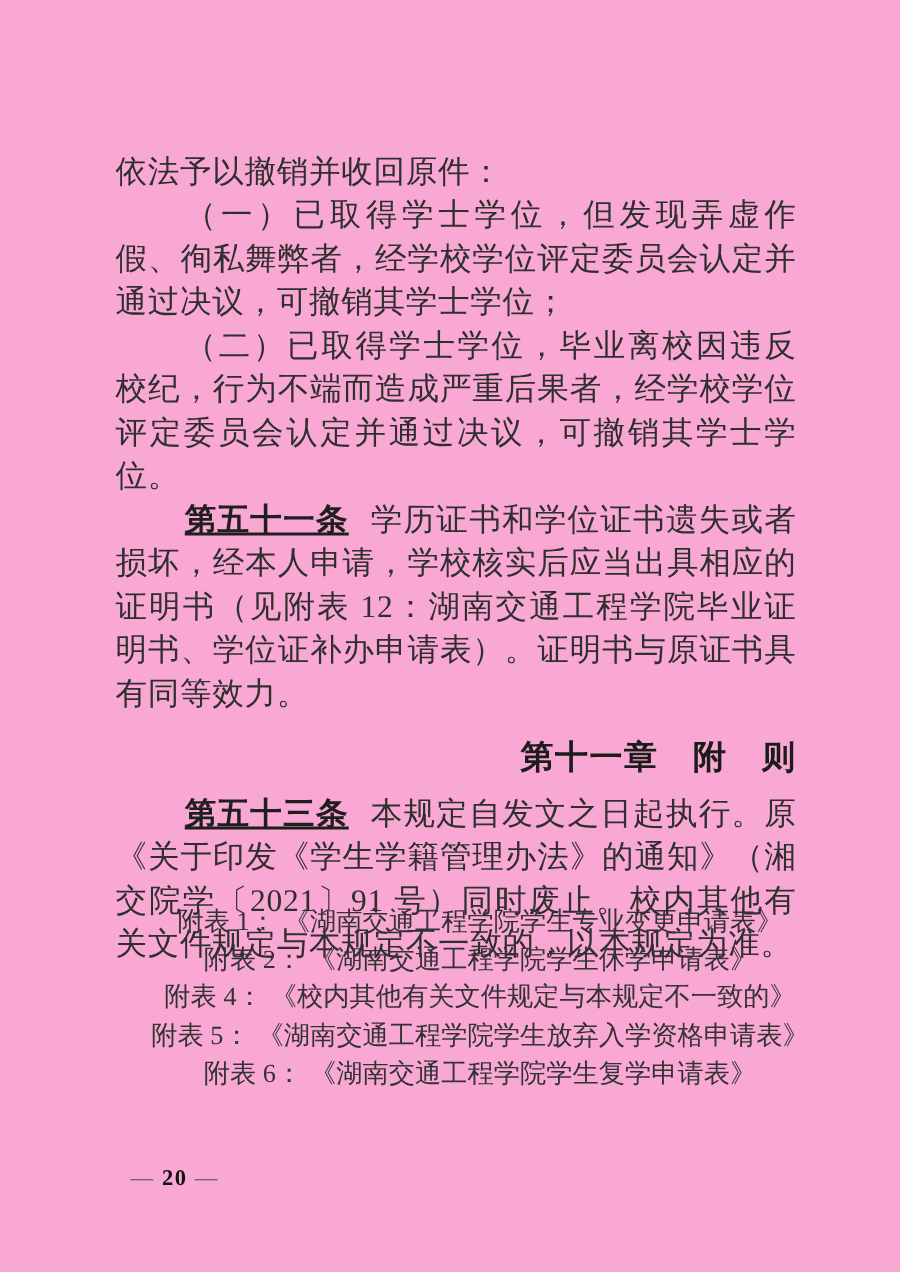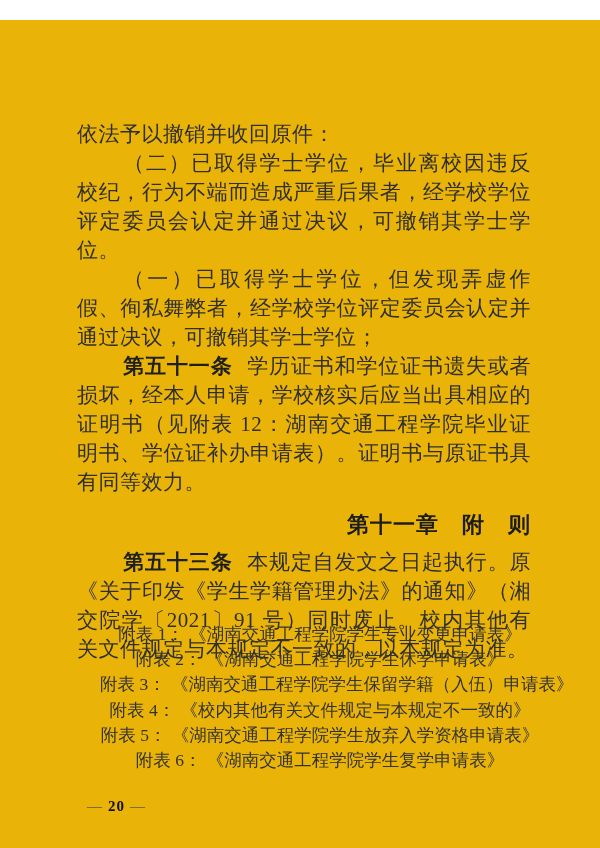--- a/index.html
+++ b/index.html
@@ -7,22 +7,21 @@
     width: 600px;
     height: 848px;
     background: #ffffff;
     position: relative;
     overflow: hidden;
     font-family: "Liberation Serif", "DejaVu Serif", serif;
   }
   .page {
     position: absolute;
     inset: 0;
-    background: #eab308;
-    margin-top: 20px;
+    background: #f9a8d4;
   }
   .body-text {
     position: absolute;
     top: 100px;
     left: 77px;
     width: 454px;
     font-size: 21px;
     line-height: 29px;
     color: #2f2f2f;
     text-align: justify;
@@ -32,20 +31,21 @@
     margin: 0;
   }
   .body-text p.indent {
     text-indent: 2.2em;
   }
   .article-lead {
     font-weight: bold;
     color: #1f1f1f;
     margin-right: 0.7em;
     font-family: "Liberation Serif", "DejaVu Serif", serif;
+    text-decoration: underline;
   }
   .chapter-heading {
     margin: 13px 0 9px 0 !important;
     text-align: right;
     text-indent: 0 !important;
     font-family: "Liberation Sans", "DejaVu Sans", sans-serif;
     font-weight: bold;
     font-size: 22px;
     color: #1c1c1c;
     letter-spacing: 1px;
@@ -86,23 +86,23 @@
 </style>
 </head>
 <body>
 
 <div class="page">
 
   <div class="body-text">
 
     <p>依法予以撤销并收回原件：</p>
 
+    <p class="indent">（一）已取得学士学位，但发现弄虚作假、徇私舞弊者，经学校学位评定委员会认定并通过决议，可撤销其学士学位；</p>
+
     <p class="indent">（二）已取得学士学位，毕业离校因违反校纪，行为不端而造成严重后果者，经学校学位评定委员会认定并通过决议，可撤销其学士学位。</p>
-
-    <p class="indent">（一）已取得学士学位，但发现弄虚作假、徇私舞弊者，经学校学位评定委员会认定并通过决议，可撤销其学士学位；</p>
 
     <p class="indent">
       <span class="article-lead">第五十一条</span><span>学历证书和学位证书遗失或者损坏，经本人申请，学校核实后应当出具相应的证明书（见附表 12：湖南交通工程学院毕业证明书、学位证补办申请表）。证明书与原证书具有同等效力。</span>
     </p>
 
     <p class="chapter-heading">第十一章　附　则</p>
 
 
     <p class="indent">
       <span class="article-lead">第五十三条</span><span>本规定自发文之日起执行。原《关于印发《学生学籍管理办法》的通知》（湘交院学〔2021〕91 号）同时废止。校内其他有关文件规定与本规定不一致的，以本规定为准。</span>
@@ -111,23 +111,20 @@
   </div>
 
   <div class="appendix">
     <div class="appendix-item">
       <span class="appendix-label">附表 1：</span><span>《湖南交通工程学院学生专业变更申请表》</span>
     </div>
     <div class="appendix-item">
       <span class="appendix-label">附表 2：</span><span>《湖南交通工程学院学生休学申请表》</span>
     </div>
     <div class="appendix-item">
-      <span class="appendix-label">附表 3：</span><span>《湖南交通工程学院学生保留学籍（入伍）申请表》</span>
-    </div>
-    <div class="appendix-item">
       <span class="appendix-label">附表 4：</span><span>《校内其他有关文件规定与本规定不一致的》</span>
     </div>
     <div class="appendix-item">
       <span class="appendix-label">附表 5：</span><span>《湖南交通工程学院学生放弃入学资格申请表》</span>
     </div>
     <div class="appendix-item">
       <span class="appendix-label">附表 6：</span><span>《湖南交通工程学院学生复学申请表》</span>
     </div>
   </div>
 

